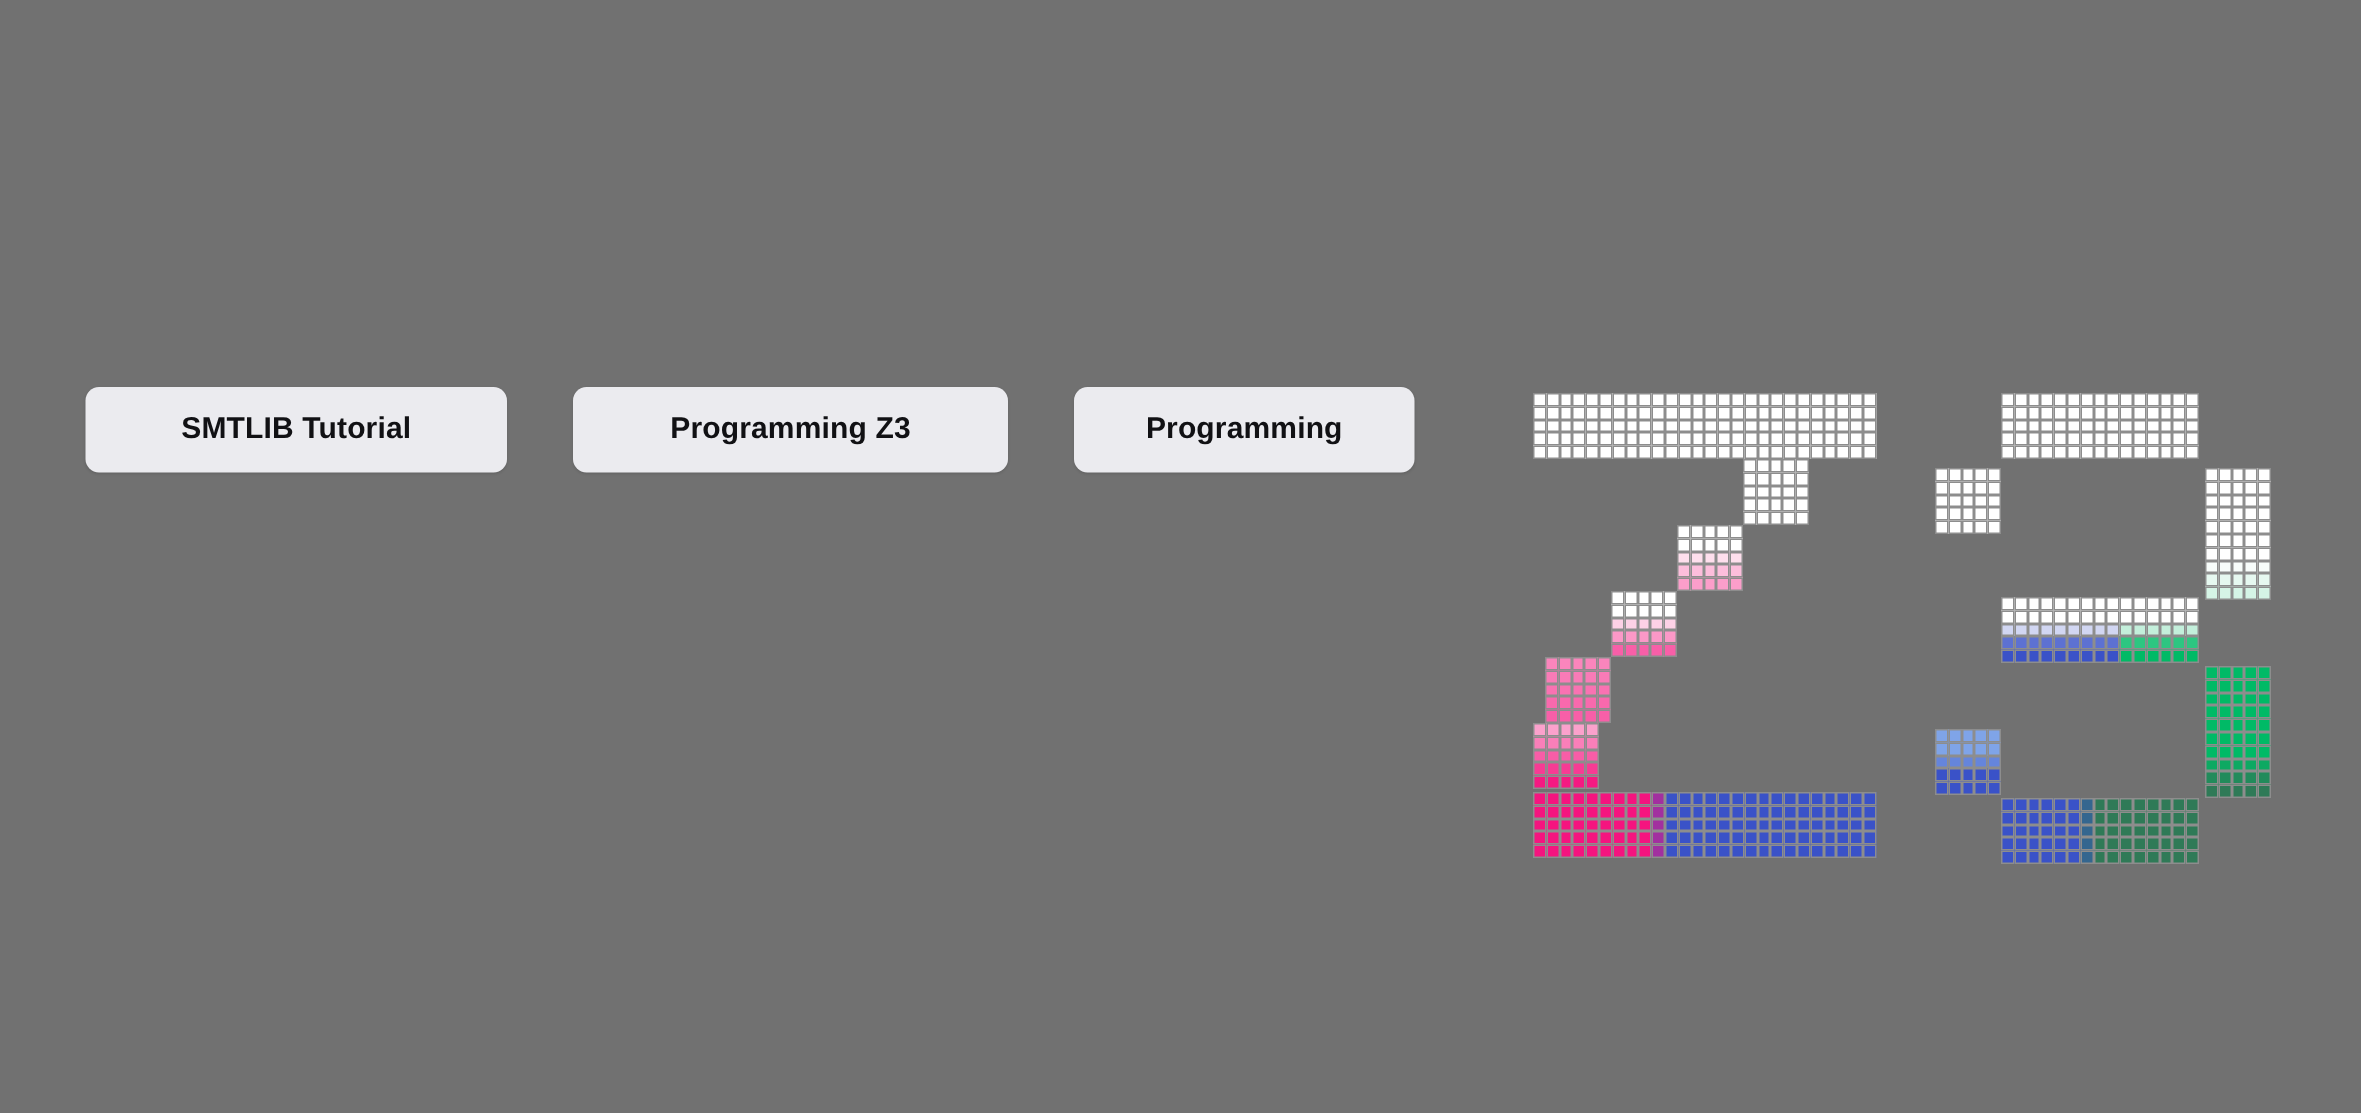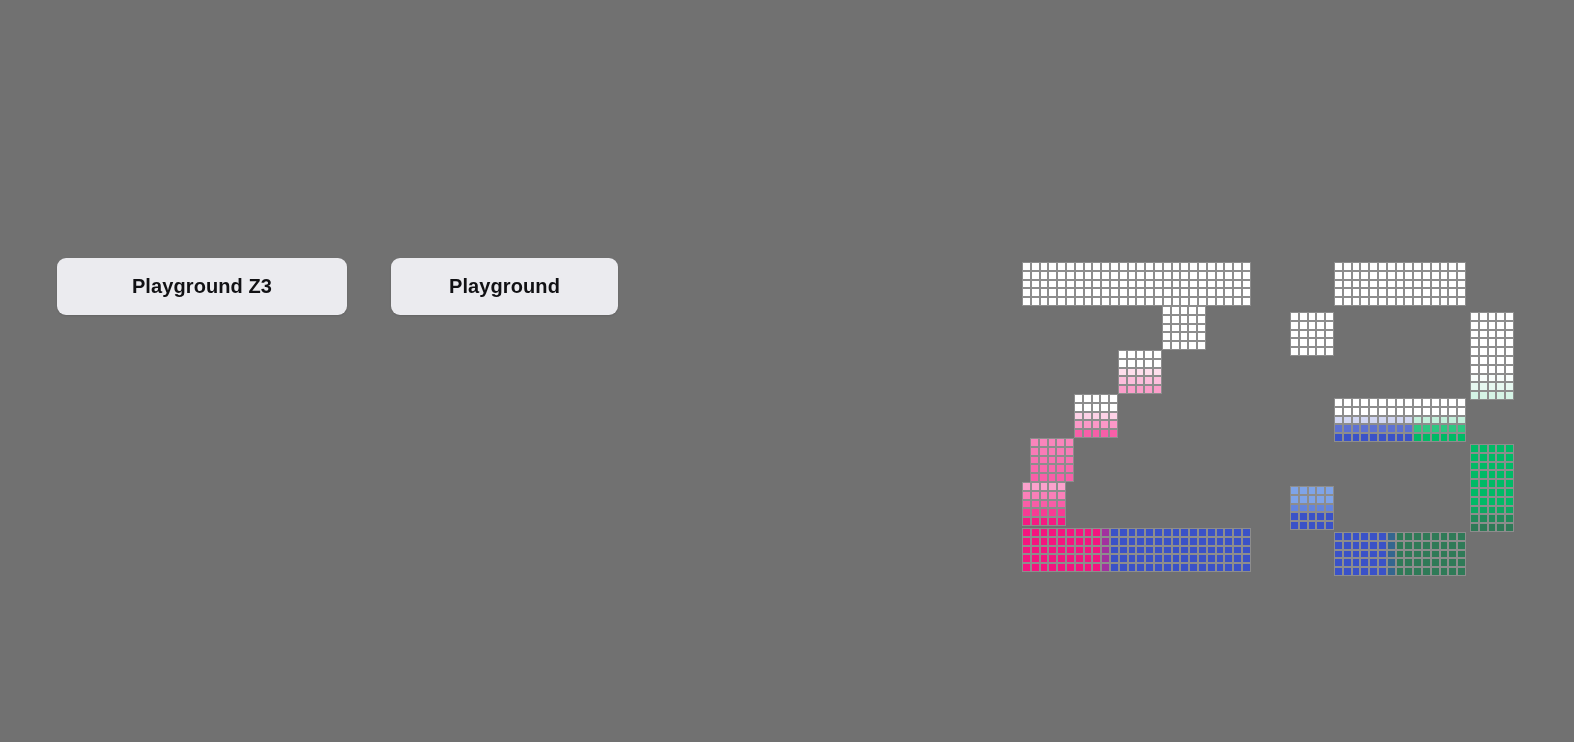--- a/index.html
+++ b/index.html
@@ -88,22 +88,23 @@
   }
 </style>
 </head>
 <body>
 
 <div id="page-root">
 
   <div class="hero">
 
     <div class="button-row">
-      <button class="hero-button btn-1">Playground Z3</button>
-      <button class="hero-button btn-2">Playground</button>
+      <button class="hero-button btn-0">SMTLIB Tutorial</button>
+      <button class="hero-button btn-1">Programming Z3</button>
+      <button class="hero-button btn-2">Programming</button>
     </div>
   </div>
 
   <div id="logo">
       <div class="pixblock" style="left: 0px; top: 0px; grid-template-columns: repeat(26, 8.8px); grid-template-rows: repeat(5, 8.8px); width: 228.8px; height: 44px;">
         <i class="pixcell" style="background: rgb(255, 255, 255);"></i>
         <i class="pixcell" style="background: rgb(255, 255, 255);"></i>
         <i class="pixcell" style="background: rgb(255, 255, 255);"></i>
         <i class="pixcell" style="background: rgb(255, 255, 255);"></i>
         <i class="pixcell" style="background: rgb(255, 255, 255);"></i>

